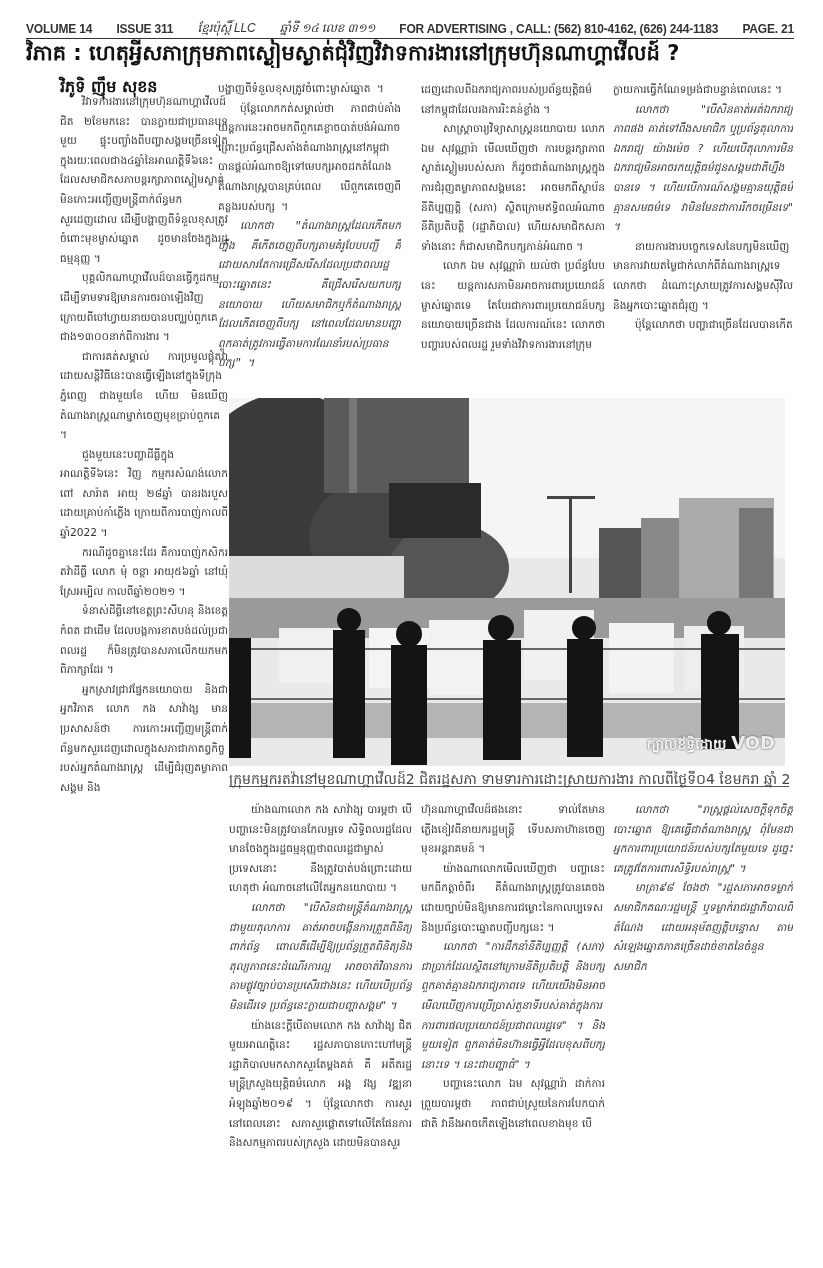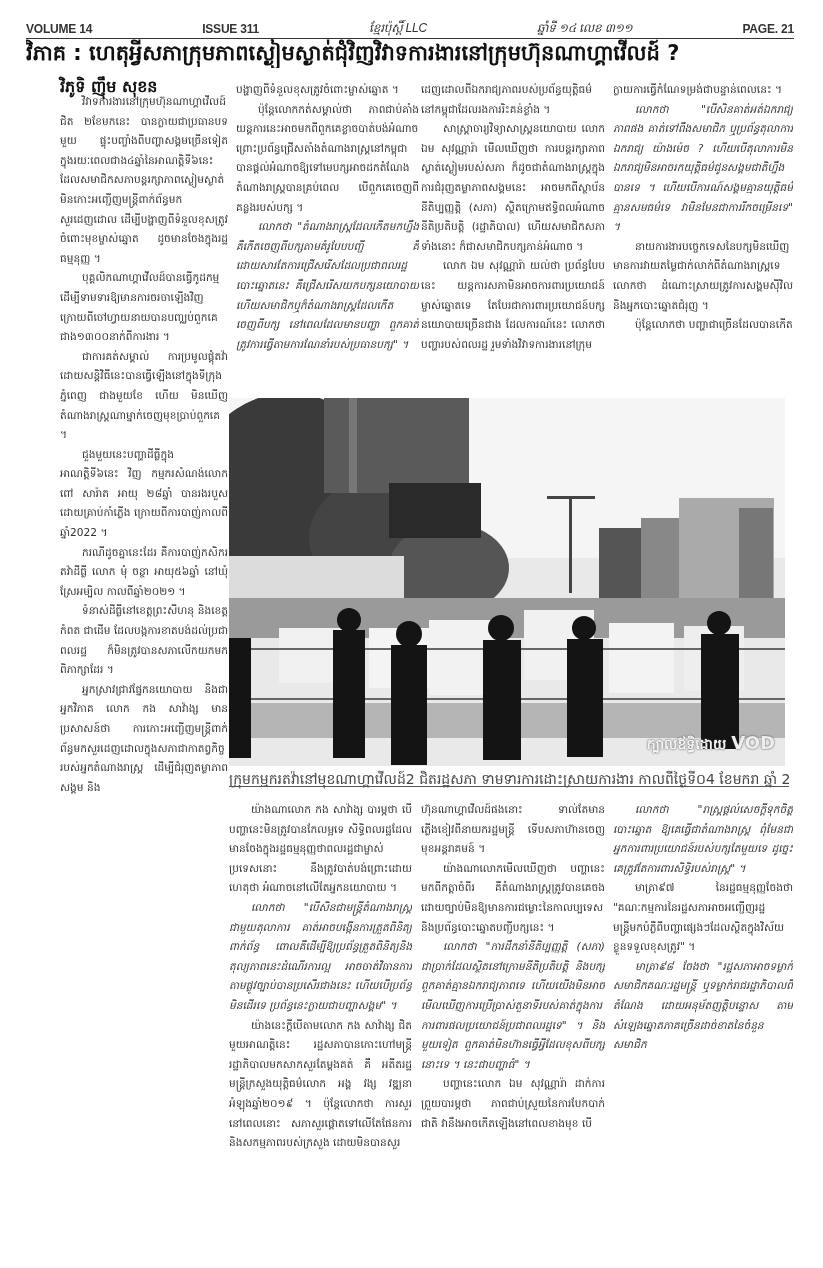--- a/index.html
+++ b/index.html
@@ -7,41 +7,42 @@
   .masthead{position:absolute;left:26px;top:20px;width:768px;height:18px;border-bottom:1.5px solid #333;display:flex;align-items:center;justify-content:space-between;font-family:"Liberation Sans",sans-serif;font-size:12px;font-weight:bold;color:#333;letter-spacing:-0.2px;white-space:nowrap;}
   .masthead span{display:inline-block;padding-bottom:1px;}
   .masthead .pub{font-weight:normal;font-style:italic;}
   .headline{position:absolute;left:26px;top:38px;width:770px;height:30px;font-family:"DejaVu Sans",sans-serif;font-weight:bold;font-size:21px;line-height:30px;color:#111;white-space:nowrap;overflow:hidden;}
   .byline{position:absolute;left:60px;top:76px;font-weight:bold;font-size:16px;color:#111;}
   .col{position:absolute;font-size:10.6px;line-height:19.6px;color:#333;text-align:justify;overflow:hidden;}
   .col p{margin:0;text-indent:22px;}
   .col p.noindent{text-indent:0;}
   .col p.quote{font-style:italic;}
   .c1{left:60px;width:168px;top:92px;height:1140px;}
-  .c2t{left:236px;width:183px;top:80px;height:312px;}
+  .c2t{left:218px;width:183px;top:80px;height:312px;font-family:Liberation Mono, monospace;}
   .c3t{left:421px;width:184px;top:80px;height:312px;}
   .c4t{left:613px;width:180px;top:80px;height:312px;}
   .c2b{left:229px;width:183px;top:800px;height:432px;}
   .c3b{left:421px;width:184px;top:800px;height:432px;}
   .c4b{left:613px;width:180px;top:800px;height:432px;}
   .photo{position:absolute;left:229px;top:398px;width:556px;height:368px;background:#0c4a6e;overflow:hidden;}
   .photo svg{display:block;}
   .watermark{position:absolute;right:10px;bottom:10px;font-weight:bold;font-size:14px;color:#f4f4f4;text-shadow:0 0 2px #333;}
   .watermark b{font-size:18px;color:#eee;}
   .caption{position:absolute;left:229px;top:770px;width:560px;font-size:14px;color:#444;text-align:center;white-space:nowrap;overflow:hidden;}
   .rule{position:absolute;left:229px;top:786px;width:560px;border-top:1px solid #555;}
 </style>
 </head>
 <body>
 
 <div class="masthead">
   <span>VOLUME 14</span>
   <span>ISSUE 311</span>
   <span class="pub">ខ្មែរប៉ុស្តិ៍ LLC</span>
   <span class="pub">ឆ្នាំទី ១៤  លេខ ៣១១</span>
+  <span>FOR ADVERTISING ,  CALL: (562) 810-4162, (626) 244-1183</span>
   <span>PAGE. 21</span>
 </div>
 
 <div class="headline">វិភាគ : ហេតុអ្វីសភាក្រុមភាពស្ងៀមស្ងាត់ជុំវិញវិវាទការងារនៅក្រុមហ៊ុនណាហ្គាវើលដ៍ ?</div>
 <div class="byline">វិភូទិ ញ៉ឹម សុខន</div>
 
 <div class="col c1">
     <p>វិវាទការងារនៅក្រុមហ៊ុនណាហ្គាវើលដ៍ជិត ២ខែមកនេះ បានក្លាយជាប្រធានបទមួយ ផ្ទុះបញ្ចាំងពីបញ្ហាសង្គមច្រើនទៀត ក្នុងរយៈពេលជាង៤ឆ្នាំនៃអាណត្តិទី៦នេះ ដែលសមាជិកសភាបន្តរក្សាភាពស្ងៀមស្ងាត់ មិនកោះអញ្ជើញមន្ត្រីពាក់ព័ន្ធមកសួរដេញដោល ដើម្បីបង្ហាញពីទំនួលខុសត្រូវចំពោះមុខម្ចាស់ឆ្នោត ដូចមានចែងក្នុងរដ្ឋធម្មនុញ្ញ ។</p>
     <p>បុគ្គលិកណាហ្គាវើលដ៍បានធ្វើកូដកម្ម ដើម្បីទាមទារឱ្យមានការចរចាឡើងវិញ ក្រោយពីចៅហ្វាយនាយបានបញ្ឈប់ពួកគេជាង១៣០០នាក់ពីការងារ ។</p>
     <p>ជាការគត់សម្គាល់ ការប្រមូលផ្តុំតវ៉ាដោយសន្តិវិធីនេះបានធ្វើឡើងនៅក្នុងទីក្រុងភ្នំពេញ ជាងមួយខែ ហើយ មិនឃើញតំណាងរាស្ត្រណាម្នាក់ចេញមុខប្រាប់ពួកគេ ។</p>
@@ -133,15 +134,14 @@
     <p>យ៉ាងនេះក្តីបើតាមលោក កង សាវ៉ាង្ស ជិតមួយអាណត្តិនេះ រដ្ឋសភាបានកោះហៅមន្ត្រីរដ្ឋាភិបាលមកសាកសួរតែម្តងគត់ គឺ អតីតរដ្ឋមន្ត្រីក្រសួងយុត្តិធម៌លោក អង្គ វង្ស វឌ្ឍនា អំឡុងឆ្នាំ២០១៩ ។ ប៉ុន្តែលោកថា ការសួរនៅពេលនោះ សភាសួរផ្តោតទៅលើតែផែនការ និងសកម្មភាពរបស់ក្រសួង ដោយមិនបានសួរ</p>
   </div>
 <div class="col c3b">
     <p class="noindent">ហ៊ុនណាហ្គាវើលដ៍ផងនោះ ទាល់តែមានភ្លើងខៀវពីនាយករដ្ឋមន្ត្រី ទើបសភាហ៊ានចេញមុខអន្តរាគមន៍ ។</p>
     <p>យ៉ាងណាលោកមើលឃើញថា បញ្ហានេះមកពីកត្តាចំពីរ គឺតំណាងរាស្ត្រត្រូវបានគេចងដោយច្បាប់មិនឱ្យមានការជម្លោះនៃកាលប្បទេស និងប្រព័ន្ធបោះឆ្នោតបញ្ជីបក្សនេះ ។</p>
     <p class="quote">លោកថា "ការដឹកនាំនីតិប្បញ្ញត្តិ (សភា) ជាប្រាក់ដែលស្ថិតនៅក្រោមនីតិប្រតិបត្តិ និងបក្ស ពួកគាត់គ្មានឯករាជ្យភាពទេ ហើយយើងមិនអាចមើលឃើញការប្រើប្រាស់តួនាទីរបស់គាត់ក្នុងការការពារផលប្រយោជន៍ប្រជាពលរដ្ឋទេ" ។ និងមួយទៀត ពួកគាត់មិនហ៊ានធ្វើអ្វីដែលខុសពីបក្សនោះទេ ។ នេះជាបញ្ហាធំ" ។</p>
     <p>បញ្ហានេះលោក ឯម សុវណ្ណារ៉ា ដាក់ការព្រួយបារម្ភថា ភាពជាប់ស្រួយនៃការបែកបាក់ជាតិ វានឹងអាចកើតឡើងនៅពេលខាងមុខ បើ</p>
   </div>
 <div class="col c4b">
     <p class="quote">លោកថា "រាស្ត្រផ្តល់សេចក្តីទុកចិត្តបោះឆ្នោត ឱ្យគេធ្វើជាតំណាងរាស្ត្រ ពុំមែនជាអ្នកការពារប្រយោជន៍របស់បក្សតែមួយទេ ដូច្នេះគេត្រូវតែការពារសិទ្ធិរបស់រាស្ត្រ" ។</p>
-    <p>មាត្រា៩៧ នៃរដ្ឋធម្មនុញ្ញចែងថា "គណៈកម្មការនៃរដ្ឋសភាអាចអញ្ជើញរដ្ឋមន្ត្រីមកបំភ្លឺពីបញ្ហាផ្សេងៗដែលស្ថិតក្នុងវិស័យខ្លួនទទួលខុសត្រូវ" ។</p>
     <p class="quote">មាត្រា៩៨ ចែងថា "រដ្ឋសភាអាចទម្លាក់សមាជិកគណៈរដ្ឋមន្ត្រី ឬទម្លាក់រាជរដ្ឋាភិបាលពីតំណែង ដោយអនុម័តញត្តិបន្ទោស តាមសំឡេងឆ្នោតភាគច្រើនដាច់ខាតនៃចំនួនសមាជិក</p>
   </div>
 
 </body></html>

